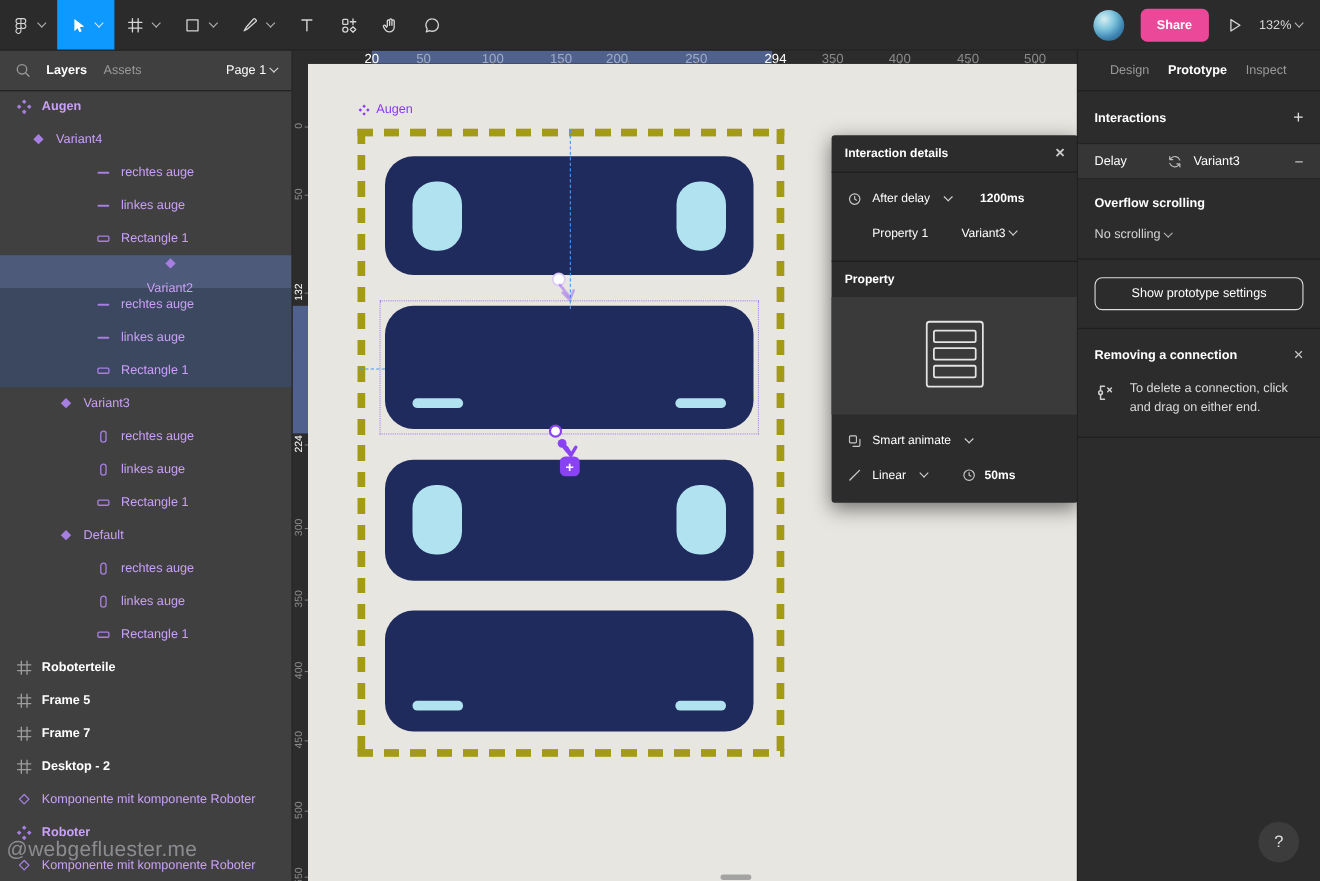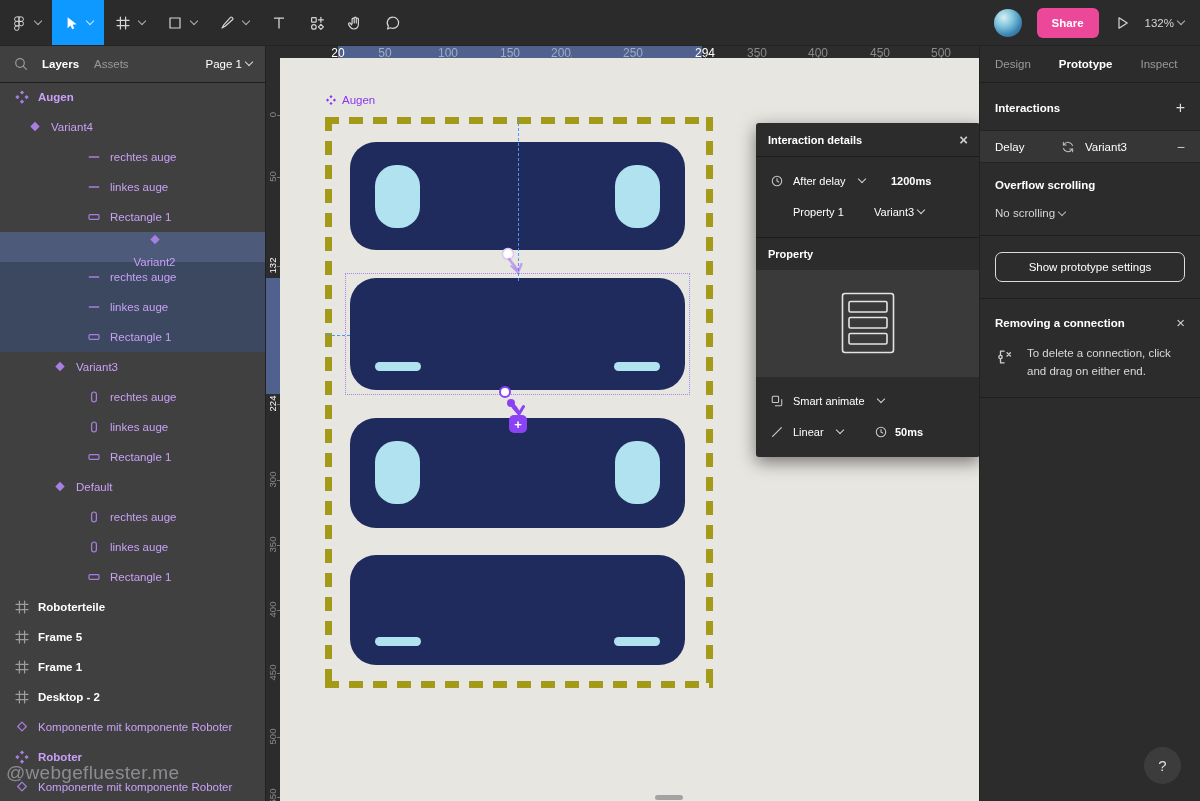--- a/index.html
+++ b/index.html
@@ -83,21 +83,21 @@
   .pp-ind{padding-left:37px;}
   .pp-v2{position:absolute;left:118px;display:flex;align-items:center;}
   .pp-sec{border-top:1px solid #1c1c1c;height:32px;display:flex;align-items:center;padding:0 12px;font-weight:700;}
   .pp-preview{height:107px;background:#3a3a3a;display:flex;align-items:center;justify-content:center;}
   .pp-footer{padding:8px 0 10px;}
   .pp-dur{position:absolute;left:118px;display:flex;gap:7px;align-items:center;font-weight:600;}
 
   
   #right-panel{position:absolute;right:0;top:45px;width:220px;bottom:0;background:#2c2c2c;z-index:20;
     font-size:11.5px;color:#fff;border-left:1px solid #212121;}
-  #rp-tabs{height:37px;display:flex;gap:28px;align-items:center;padding:0 15px;border-bottom:1px solid #1e1e1e;}
+  #rp-tabs{height:37px;display:flex;gap:17px;align-items:center;padding:0 29px;border-bottom:1px solid #1e1e1e;}
   .rp-tab{color:#9a9a9a;cursor:pointer;}
   .rp-tab.active{color:#fff;font-weight:700;}
   .rp-sec{padding:16px 15px;border-bottom:1px solid #1e1e1e;}
   .rp-h{font-weight:700;display:flex;align-items:center;}
   .rp-plus{margin-left:auto;font-size:16px;font-weight:400;color:#ddd;cursor:pointer;}
   .rp-x{margin-left:auto;font-size:15px;font-weight:400;color:#ccc;cursor:pointer;line-height:1;}
   #sec-interactions{padding-bottom:0;border-bottom:none;}
   .delay-row{margin:13px -15px 0;background:#363636;border-top:1px solid #232323;border-bottom:1px solid #232323;
     height:31px;display:flex;align-items:center;padding:0 15px;gap:10px;cursor:pointer;}
   .delay-row .t{width:56px;}
@@ -378,21 +378,21 @@
             </svg>
           </span>
           <span class="lbl">Frame 5</span>
         </div>
         <div class="layer-row tone-white bold" style="padding-left: 14px;">
           <span class="ic">
             <svg width="16" height="16" viewBox="0 0 16 16" fill="none" xmlns="http://www.w3.org/2000/svg">
               <path d="M5.4 2v12M10.6 2v12M2 5.4h12M2 10.6h12" stroke="currentColor" stroke-width="1.2" stroke-linecap="round" stroke-linejoin="round" fill="none"></path>
             </svg>
           </span>
-          <span class="lbl">Frame 1</span>
+          <span class="lbl">Frame 7</span>
         </div>
         <div class="layer-row tone-white bold" style="padding-left: 14px;">
           <span class="ic">
             <svg width="16" height="16" viewBox="0 0 16 16" fill="none" xmlns="http://www.w3.org/2000/svg">
               <path d="M5.4 2v12M10.6 2v12M2 5.4h12M2 10.6h12" stroke="currentColor" stroke-width="1.2" stroke-linecap="round" stroke-linejoin="round" fill="none"></path>
             </svg>
           </span>
           <span class="lbl">Desktop - 2</span>
         </div>
         <div class="layer-row tone-purple" style="padding-left: 14px;">

